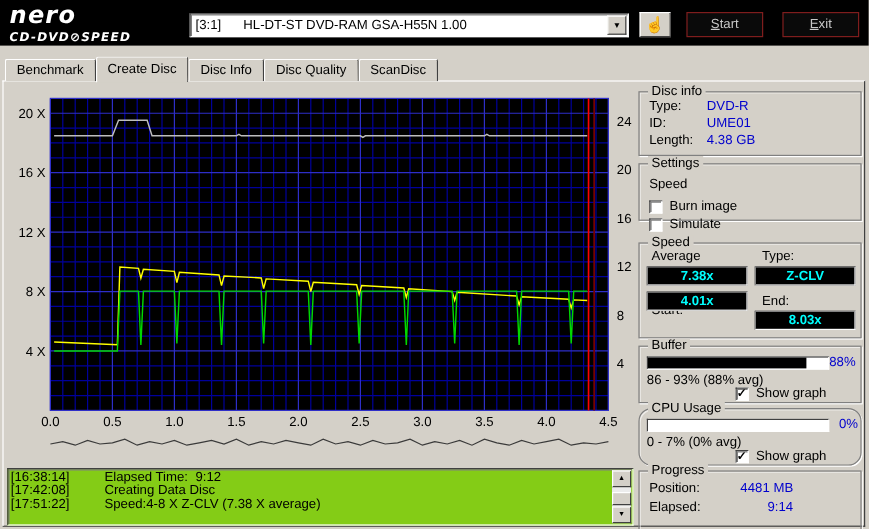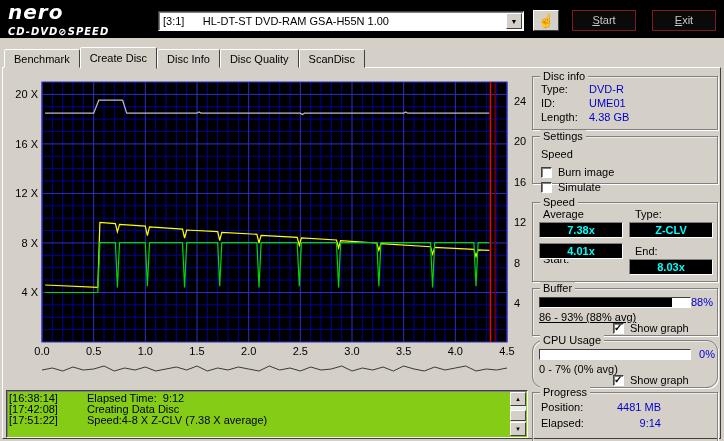--- a/index.html
+++ b/index.html
@@ -227,21 +227,21 @@
   <span class="lcd" style="left:6px; top:40px; width:84px;">4.01x</span>
   <span class="lcd" style="left:96px; top:56px; width:84px;">8.03x</span>
 </div>
 
 <div class="group" style="top:288px; height:48px;">
   <span class="legend">Buffer</span>
   <div class="meter" style="left:6px; top:8px; width:152px;">
     <div class="fill" style="width: 88%;"></div>
   </div>
   <span class="abs val" style="left:158px; top:7px; width:24px; ">88%</span>
-  <span class="abs" style="left:6px; top:22px;text-decoration:underline;">86 - 93% (88% avg)</span>
+  <span class="abs" style="left:6px; top:22px;">86 - 93% (88% avg)</span>
   <span class="cb checked" style="left:80px; top:34px;"></span>
   <span class="cb-label" style="left:97px; top:33px;">Show graph</span>
 </div>
 
 <div class="group" style="top:340px; height:48px;border-radius:11px;">
   <span class="legend">CPU Usage</span>
   <div class="meter" style="left:6px; top:8px; width:152px;">
     <div class="fill" style="width: 0%;"></div>
   </div>
   <span class="abs val" style="left:158px; top:7px; width:24px; text-align:right;">0%</span>

